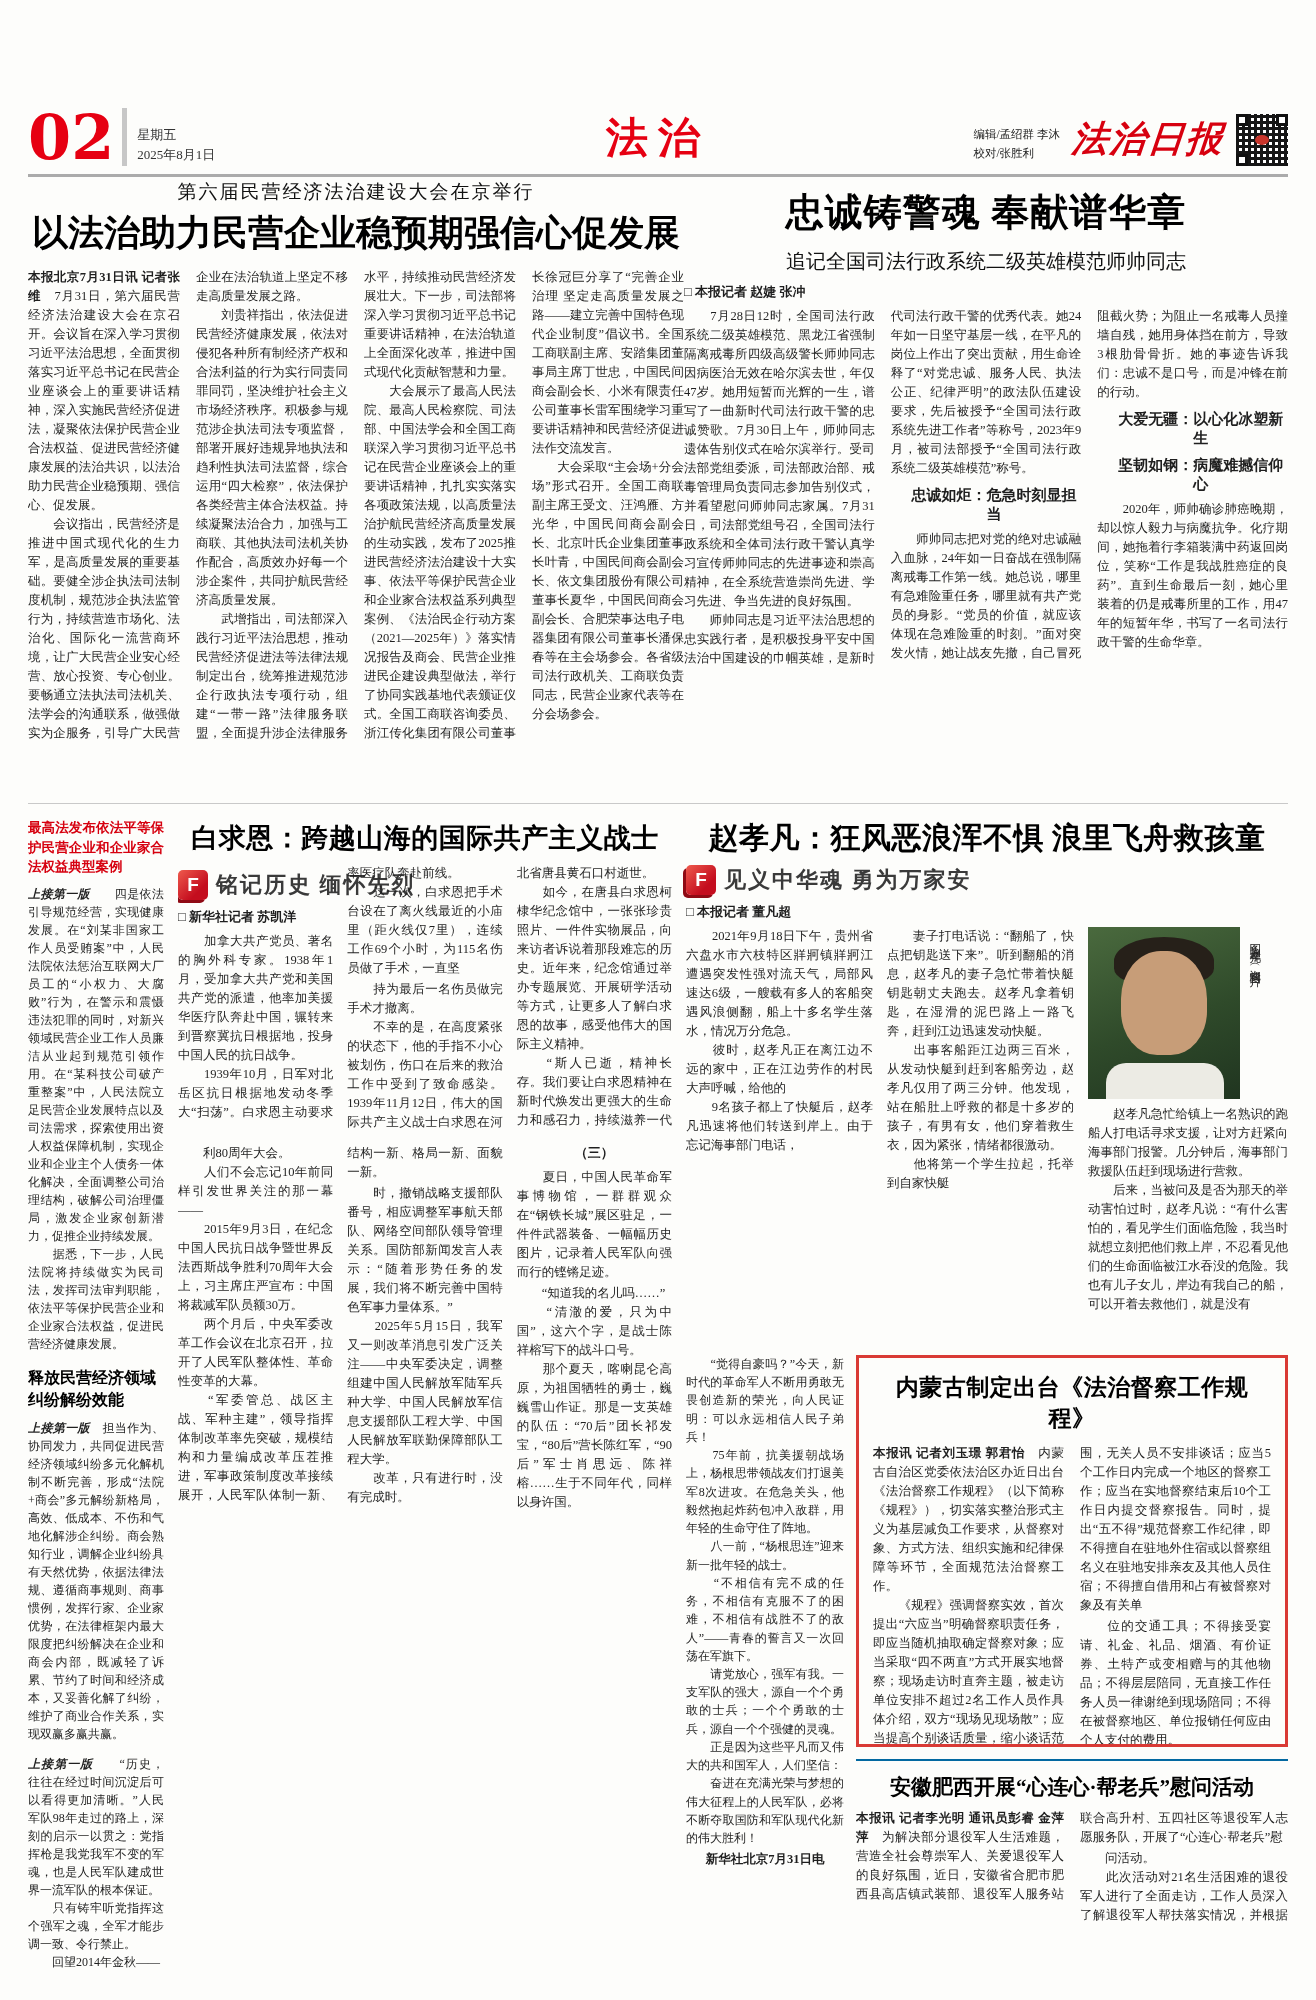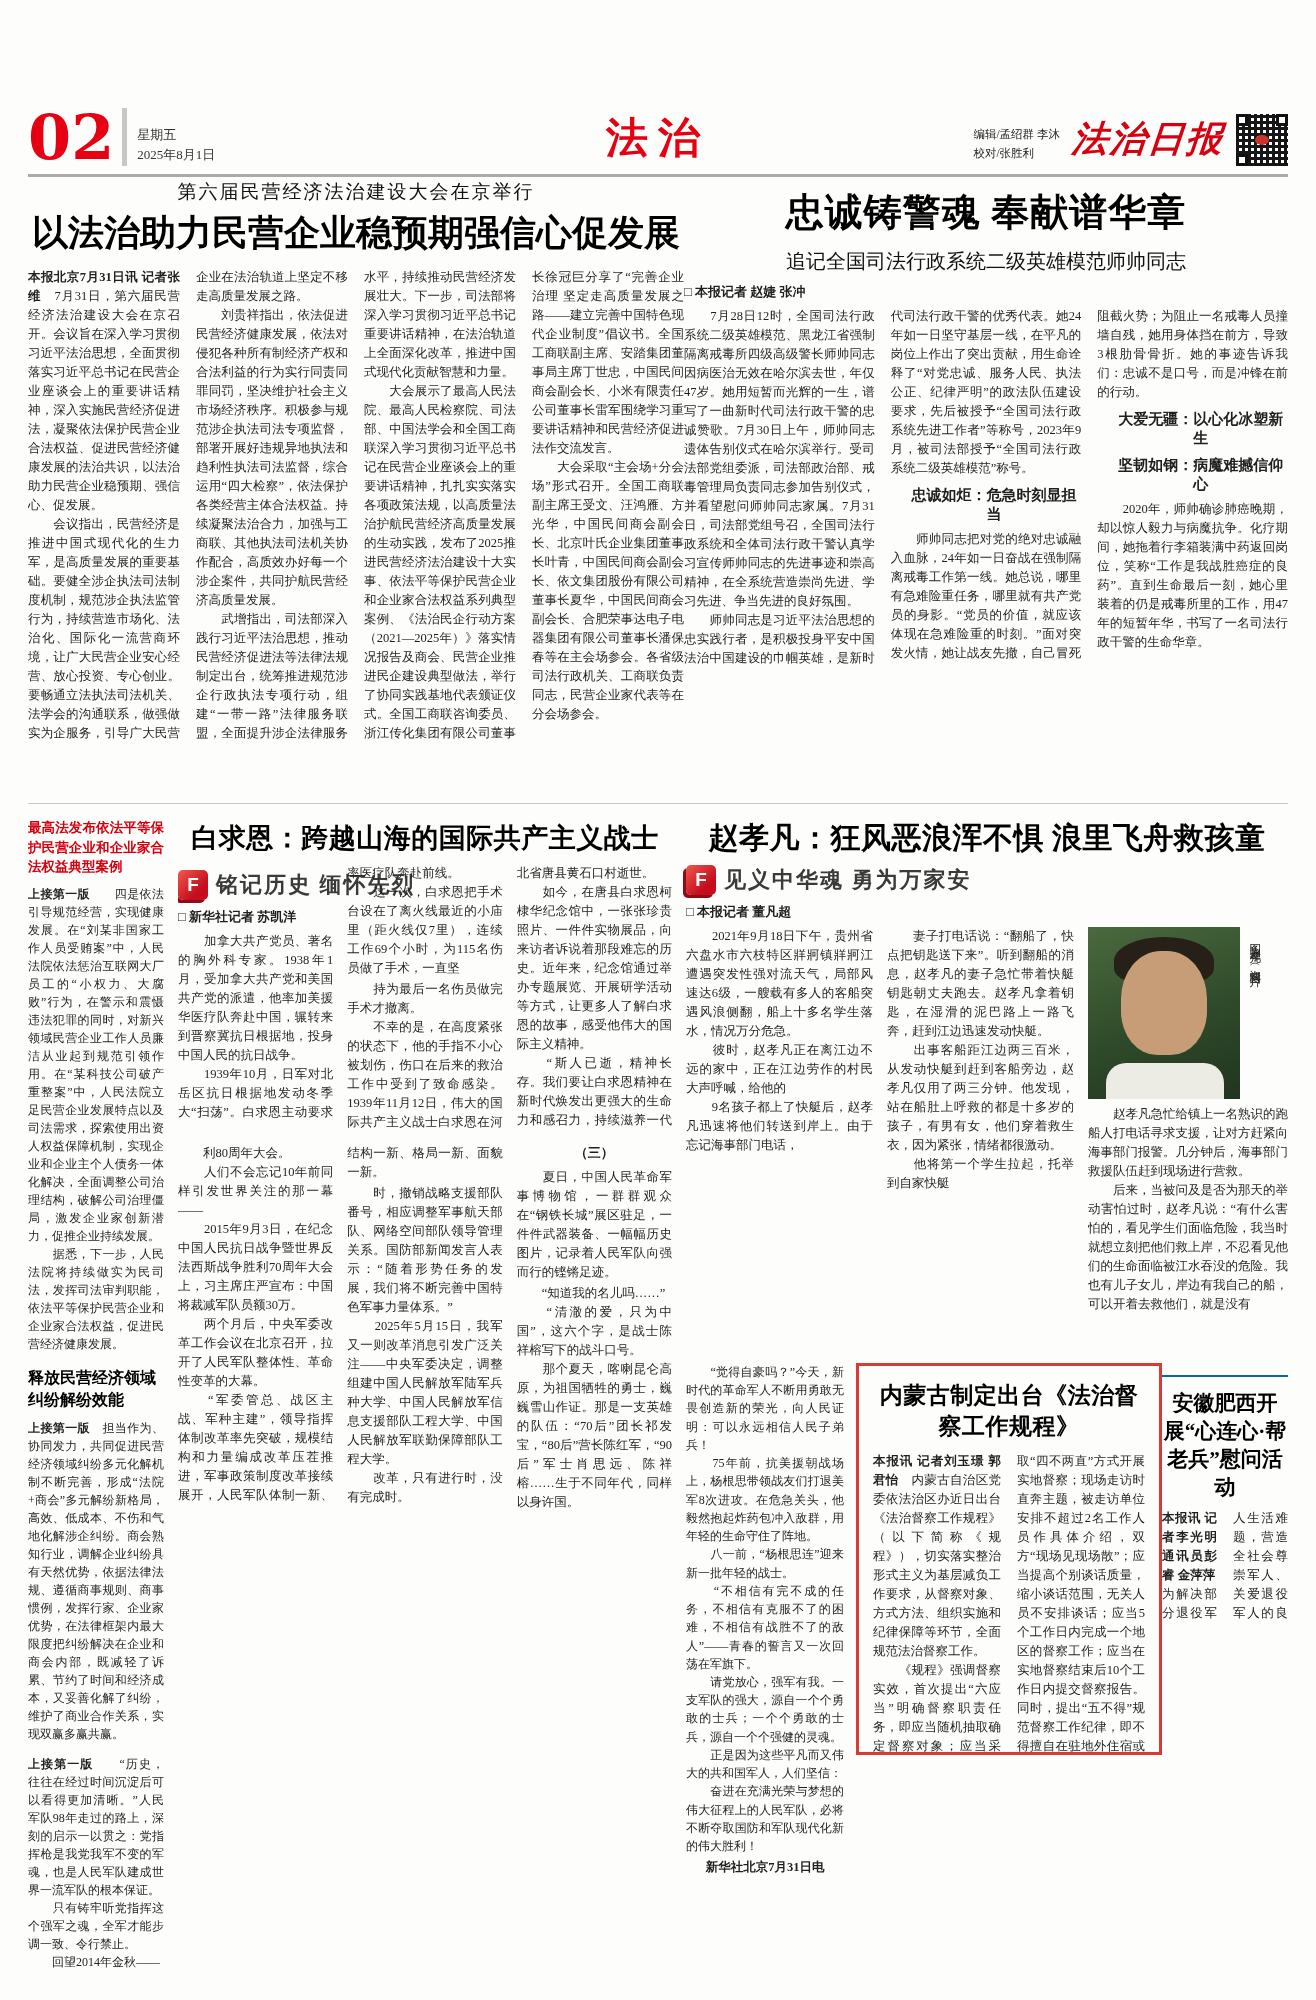--- a/index.html
+++ b/index.html
@@ -49,41 +49,41 @@
   .ss-title{text-align:center;font-size:38px;font-weight:900;letter-spacing:1px;margin:10px 0 10px 0;color:#000;}
   .ss-sub{text-align:center;font-size:20px;margin-bottom:8px;color:#111;}
   .ss-body{column-count:3;column-gap:16px;height:452px;overflow:hidden;}
   .band-rule{border:0;border-top:1px solid #c9c9c9;margin:10px 0 8px 0;}
   
   .mid-band{display:flex;gap:14px;height:1158px;overflow:hidden;}
   .lcol{width:136px;flex:0 0 auto;overflow:hidden;}
   .lcol .t{font-size:12px;line-height:1.5;}
   .l-red-title{color:#d6000f;font-weight:900;font-size:13.5px;line-height:1.45;text-align:justify;margin:6px 0 8px 0;}
   .l-black-title{color:#000;font-weight:900;font-size:16px;line-height:1.4;margin:14px 0 8px 0;}
-  .lead{font-weight:bold;}
+  .lead{font-weight:bold;font-style:italic;}
   .ccol{width:494px;flex:0 0 auto;overflow:hidden;}
   .bqe-title{font-size:27px;font-weight:900;text-align:center;letter-spacing:0.5px;margin:8px 0 8px 0;color:#000;}
   .bqe-body{column-count:3;column-gap:14px;height:268px;overflow:hidden;}
   .mil-body{column-count:3;column-gap:14px;height:836px;overflow:hidden;margin-top:12px;}
   .rcol{flex:1;min-width:0;}
   .zxf-title{font-size:30px;font-weight:900;text-align:center;letter-spacing:0.5px;margin:6px 0 4px 0;color:#000;}
   .zxf-body{display:flex;gap:14px;height:428px;overflow:hidden;}
   .zxf-cols2{column-count:2;column-gap:14px;width:388px;flex:0 0 auto;overflow:hidden;}
   .zxf-c3{flex:1;min-width:0;overflow:hidden;}
   .photo-wrap{display:flex;margin-bottom:6px;}
   .photo{position:relative;width:152px;height:172px;flex:0 0 auto;overflow:hidden;
          background:linear-gradient(160deg,#4a6a3e 0%,#2f4a2a 55%,#203520 100%);}
   .photo .hair{position:absolute;left:26px;top:10px;width:100px;height:48px;border-radius:50% 50% 35% 35%;background:#262019;}
   .photo .face{position:absolute;left:33px;top:24px;width:86px;height:104px;border-radius:46% 46% 42% 42%;background:#c79d78;}
   .photo .shirt{position:absolute;left:18px;bottom:0;width:118px;height:36px;border-radius:20px 20px 0 0;background:#ecebe4;}
   .pcaption{writing-mode:vertical-rl;font-size:11.5px;line-height:1.5;padding:8px 0 0 6px;color:#222;letter-spacing:2px;}
-  .lower-right{display:flex;gap:12px;height:600px;margin-top:8px;overflow:hidden;}
+  .lower-right{display:flex;gap:12px;height:600px;overflow:hidden;}
   .rm-col{width:158px;flex:0 0 auto;overflow:hidden;}
   .rm-col .t{font-size:12px;}
-  .lr-right{flex:1;min-width:0;display:flex;flex-direction:row;font-family:Liberation Serif, serif;}
+  .lr-right{flex:1;min-width:0;display:flex;flex-direction:column;font-family:Liberation Serif, serif;}
   .redbox{border:3px solid #d93a35;padding:10px 14px;height:392px;overflow:hidden;box-sizing:border-box;}
   .box-title{font-size:23px;font-weight:900;text-align:center;letter-spacing:0.5px;margin:4px 0 10px 0;color:#000;}
   .box-body{column-count:2;column-gap:16px;height:318px;overflow:hidden;}
   .anhui{margin-top:12px;border-top:2px solid #0369a1;padding-top:8px;overflow:hidden;}
   .ah-title{font-size:21px;font-weight:900;text-align:center;margin:4px 0 8px 0;color:#000;}
   .ah-body{column-count:2;column-gap:16px;height:130px;overflow:hidden;}
 </style>
 </head>
 <body>
 

